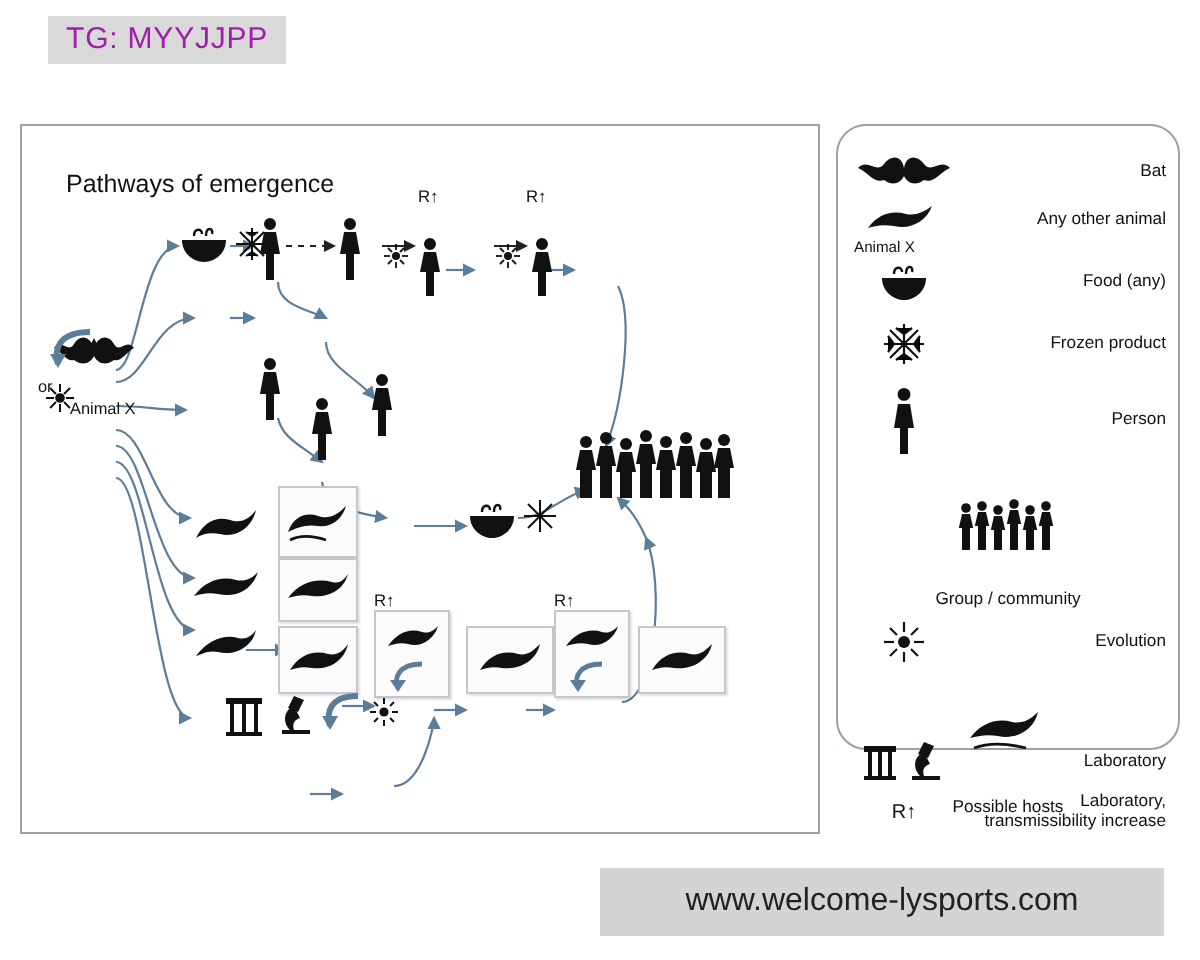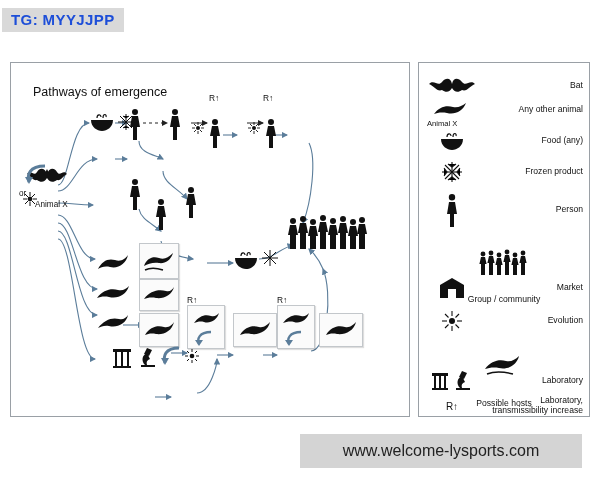--- a/index.html
+++ b/index.html
@@ -11,26 +11,26 @@
     height: 480px;
     background: #ffffff;
     font-family: "Liberation Sans", sans-serif;
     position: relative;
     overflow: hidden;
   }
 
   
   .tg-badge {
     position: absolute;
-    left: 2px;
+    left: 24px;
     top: 8px;
     background: #d9d9d9;
-    color: #1d4ed8;
+    color: #a21caf;
     font-size: 15px;
-    font-weight: bold;
+    font-weight: normal;
     letter-spacing: 0.4px;
     padding: 4px 9px 5px 9px;
     line-height: 1;
     z-index: 40;
   }
   .site-badge {
     position: absolute;
     left: 300px;
     top: 434px;
     width: 282px;
@@ -61,21 +61,22 @@
   .panel-main {
     left: 0;
     top: 0;
     width: 400px;
     height: 355px;
   }
   .panel-legend {
     left: 408px;
     top: 0;
     width: 172px;
-    height: 355px;
+    height: 313px;
+    border-radius: 15px;
   }
 
   .diagram-title {
     position: absolute;
     left: 22px;
     top: 22px;
     font-size: 12.5px;
     color: #111;
   }
 
@@ -595,29 +596,20 @@
             <g>
                 <circle cx="45" cy="6" r="2.4"></circle>
                 <path d="M43,9 h4 l1.6,7 h-1.6 l0,12 h-4 l0,-12 h-1.6 z"></path>
               </g>
           </g>
         </svg>
       </div>
       <div class="legend-label">Group / community</div>
     </div>
 
-    <div class="legend-row" style="top:212px; height:26px;">
-      <div class="legend-icon">
-        <svg width="26" height="24" viewBox="0 0 26 24">
-          <path d="M13,2 L25,9 L25,22 L1,22 L1,9 Z" fill="#111"></path>
-          <rect x="9" y="13" width="8" height="9" fill="#fff"></rect>
-        </svg>
-      </div>
-      <div class="legend-label">Market</div>
-    </div>
 
     <div class="legend-row" style="top:246px; height:24px;">
       <div class="legend-icon">
         <svg width="22" height="22" viewBox="0 0 22 22">
           <circle cx="11" cy="11" r="3" fill="#111"></circle>
           <g stroke="#111" stroke-width="1.1">
             <path d="M11,1 L11,6"></path>
               <path d="M11,16 L11,21"></path>
             <path d="M1,11 L6,11"></path>
               <path d="M16,11 L21,11"></path>

